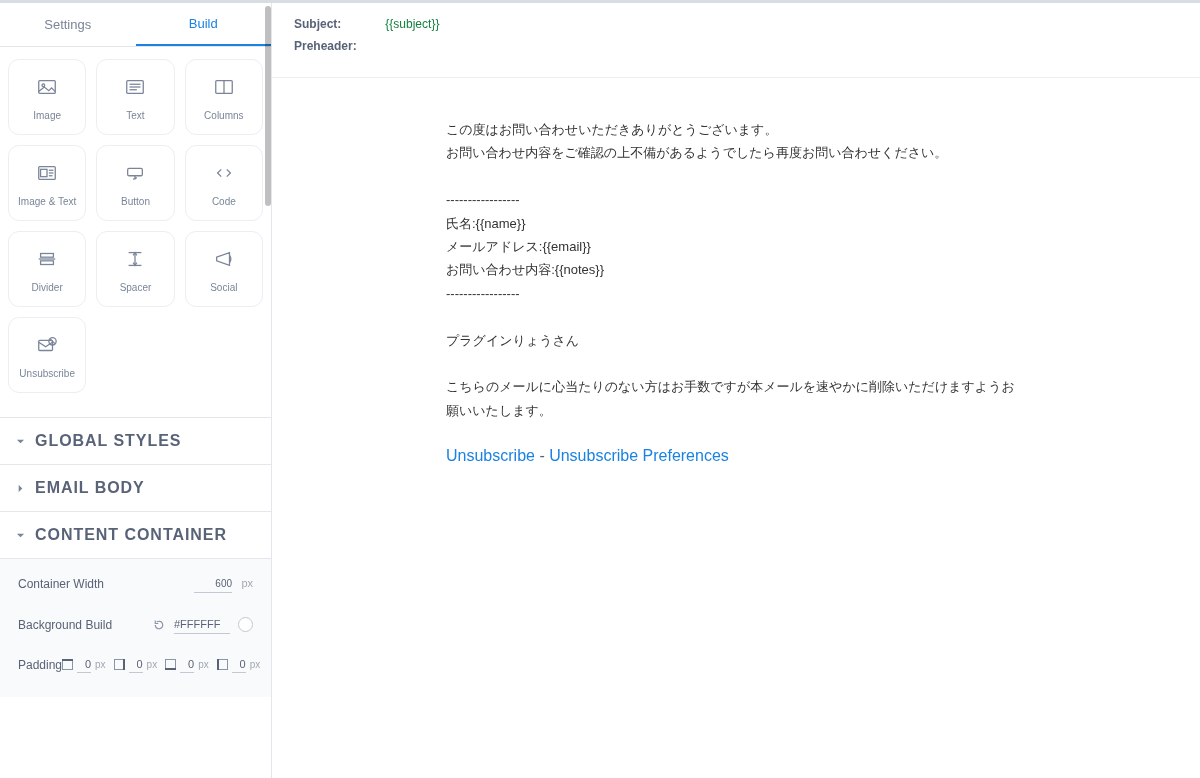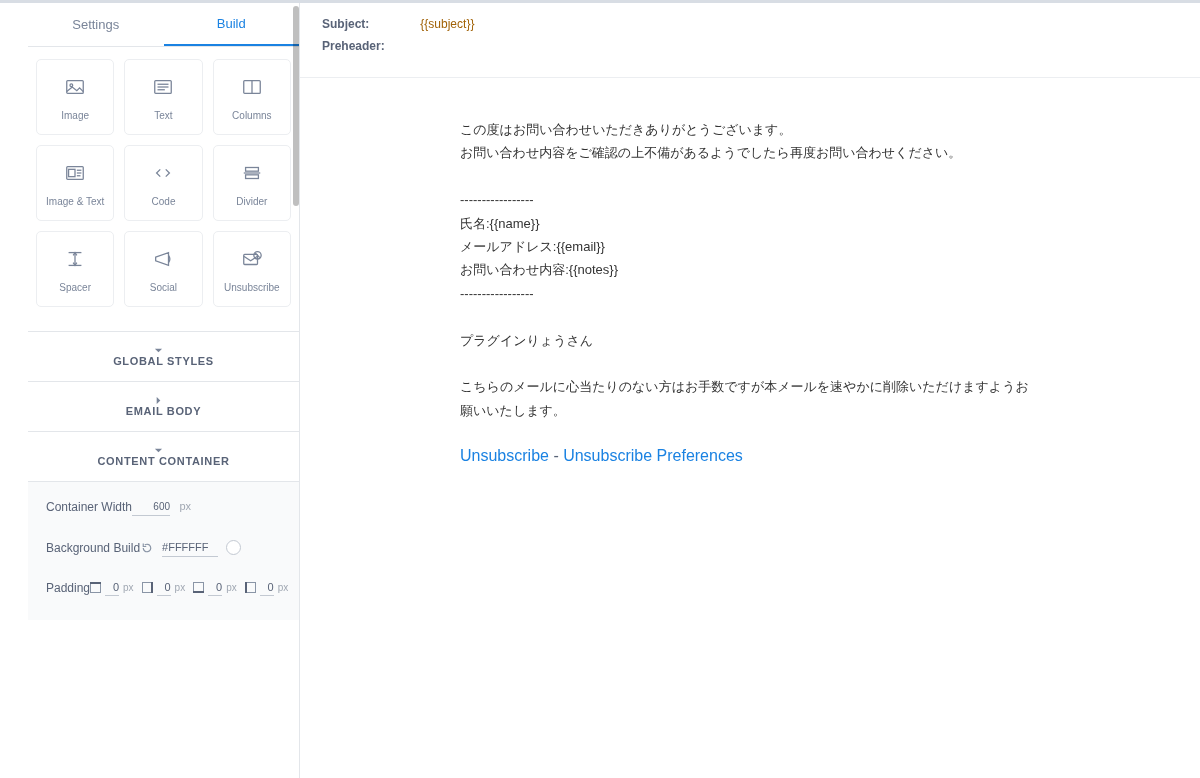--- a/index.html
+++ b/index.html
@@ -1,33 +1,33 @@
 <!DOCTYPE html>
 <html><head>
   <meta charset="utf-8">
   <style>
     * { box-sizing: border-box; margin: 0; padding: 0; }
     body { font-family: -apple-system, BlinkMacSystemFont, "Segoe UI", Helvetica, Arial, sans-serif; background: #fff; color: #333; width: 1200px; height: 778px; overflow: hidden; }
     .top-divider { position: absolute; top: 0; left: 0; right: 0; height: 3px; background: #d8dde4; }
     .container { display: flex; height: 778px; padding-top: 3px; }
-    .sidebar { width: 272px; background: #fff; border-right: 1px solid #e3e6ea; display: flex; flex-direction: column; position: relative; margin-left: 28px; }
+    .sidebar { width: 272px; background: #fff; border-right: 1px solid #e3e6ea; display: flex; flex-direction: column; position: relative; }
     .sidebar-scroll { overflow-y: auto; height: 100%; }
     .tabs { display: flex; height: 44px; border-bottom: 1px solid #e3e6ea; }
     .tab { flex: 1; display: flex; align-items: center; justify-content: center; font-size: 13px; color: #7a8599; cursor: pointer; user-select: none; }
     .tab.active { color: #1a82e2; border-bottom: 2px solid #1a82e2; }
     .modules { padding: 12px 8px 24px 8px; display: grid; grid-template-columns: repeat(3, 1fr); gap: 10px; background: #fff; }
-    .module { background: #fff; border: 1px solid #eceef1; border-radius: 5px; height: 76px; display: flex; flex-direction: column; align-items: center; justify-content: center; cursor: grab; user-select: none; }
+    .module { background: #fff; border: 1px solid #eceef1; border-radius: 11px; height: 76px; display: flex; flex-direction: column; align-items: center; justify-content: center; cursor: grab; user-select: none; }
     .module .icon-slot { height: 26px; display: flex; align-items: center; justify-content: center; margin-bottom: 10px; }
     .module svg { width: 22px; height: 22px; fill: none; stroke: #7a8599; stroke-width: 1.4; }
     .module .label { font-size: 10px; color: #7a8599; }
-    .section-header { display: flex; align-items: center; padding: 14px 16px; font-size: 11px; font-weight: 700; letter-spacing: 0.06em; color: #596377; border-top: 1px solid #e3e6ea; cursor: pointer; user-select: none; flex-direction: column; }
+    .section-header { display: flex; padding: 14px 16px; font-size: 16px; font-weight: 700; letter-spacing: 0.06em; color: #596377; border-top: 1px solid #e3e6ea; cursor: pointer; user-select: none; }
     .section-header .chev { margin-right: 10px; display: inline-flex; align-items: center; }
     .section-header .chev svg { width: 9px; height: 9px; fill: #7a8599; }
     .section-body { padding: 16px 18px 24px 18px; background: #f9fafb; border-top: 1px solid #e3e6ea; }
-    .field-row { display: flex; align-items: center; justify-content: flex-start; margin-bottom: 22px; font-size: 12px; color: #596377; }
+    .field-row { display: flex; align-items: center; justify-content: space-between; margin-bottom: 22px; font-size: 12px; color: #596377; }
     .field-row:last-child { margin-bottom: 0; }
     .field-label { font-size: 12px; color: #596377; }
     .width-input { width: 38px; border: none; border-bottom: 1px solid #c3c9d2; background: transparent; text-align: right; font-size: 10px; color: #596377; padding: 3px 0; }
     .unit { font-size: 11px; color: #a1a8b3; margin-left: 6px; }
     .color-input-wrap { display: flex; align-items: center; }
     .reset-btn { width: 14px; height: 14px; border: none; background: transparent; cursor: pointer; margin-right: 8px; display: inline-flex; align-items: center; justify-content: center; }
     .reset-btn svg { width: 12px; height: 12px; fill: none; stroke: #8a95a6; stroke-width: 1.6; }
     .color-hex { width: 56px; border: none; border-bottom: 1px solid #c3c9d2; background: transparent; font-size: 11px; color: #596377; padding: 3px 0; text-align: left; }
     .swatch { width: 15px; height: 15px; border-radius: 50%; border: 1px solid #c3c9d2; background: #fff; margin-left: 8px; cursor: pointer; }
     .padding-group { display: flex; align-items: center; gap: 8px; }
@@ -37,21 +37,21 @@
     .pad-icon.right::before { content: ""; position: absolute; top: -1px; right: -1px; bottom: -1px; width: 2px; background: #596377; }
     .pad-icon.bottom::before { content: ""; position: absolute; bottom: -1px; left: -1px; right: -1px; height: 2px; background: #596377; }
     .pad-icon.left::before { content: ""; position: absolute; left: -1px; top: -1px; bottom: -1px; width: 2px; background: #596377; }
     .pad-value { font-size: 11px; color: #596377; border: none; border-bottom: 1px solid #c3c9d2; background: transparent; width: 14px; text-align: right; padding: 2px 0; }
     .pad-unit { font-size: 10px; color: #a1a8b3; }
     .canvas { flex: 1; background: #fff; display: flex; flex-direction: column; }
     .meta-bar { padding: 14px 22px 16px 22px; border-bottom: 1px solid #eceef1; font-size: 12px; color: #596377; }
     .meta-row { display: flex; align-items: center; margin-bottom: 8px; gap: 32px; }
     .meta-row:last-child { margin-bottom: 8px; }
     .meta-label { font-weight: 700; color: #596377; }
-    .meta-value { font-weight: 400; color: #a16207; margin-left: 19px; }
+    .meta-value { font-weight: 400; color: #15803d; margin-left: 12px; }
     .preview-area { flex: 1; display: flex; justify-content: center; padding-top: 30px; }
     .email-body { width: 600px; font-size: 13px; line-height: 1.8; color: #333; padding: 10px; }
     .email-body p { margin-bottom: 0; }
     .email-block { margin-bottom: 0; }
     .hr-line { letter-spacing: 0; }
     .unsub-links { font-size: 16px; color: #1a82e2; padding: 20px 0; }
     .unsub-links a { color: #1a82e2; text-decoration: none; cursor: pointer; }
     .sep { color: #596377; }
     .scroll-thumb { position: absolute; right: 0; top: 3px; width: 6px; height: 200px; background: rgba(0,0,0,0.25); border-radius: 3px; }
   </style>
@@ -103,20 +103,29 @@
           <div class="icon-slot">
               <svg viewBox="0 0 24 24">
                 <rect x="3" y="5" width="18" height="14" rx="1"></rect>
                 <rect x="5" y="8" width="7" height="8"></rect>
                 <line x1="14" y1="9" x2="19" y2="9"></line>
                 <line x1="14" y1="12" x2="19" y2="12"></line>
                 <line x1="14" y1="15" x2="18" y2="15"></line>
               </svg>
             </div>
           <div class="label">Image &amp; Text</div>
+        </div>
+        <div class="module">
+          <div class="icon-slot">
+              <svg viewBox="0 0 24 24">
+                <rect x="4" y="7" width="16" height="8" rx="1.5"></rect>
+                <path d="M12 15 L12 19 M14 17 L10 19"></path>
+              </svg>
+            </div>
+          <div class="label">Button</div>
         </div>
         <div class="module">
           <div class="icon-slot">
               <svg viewBox="0 0 24 24">
                 <path d="M9 8 L5 12 L9 16"></path>
                 <path d="M15 8 L19 12 L15 16"></path>
               </svg>
             </div>
           <div class="label">Code</div>
         </div>

